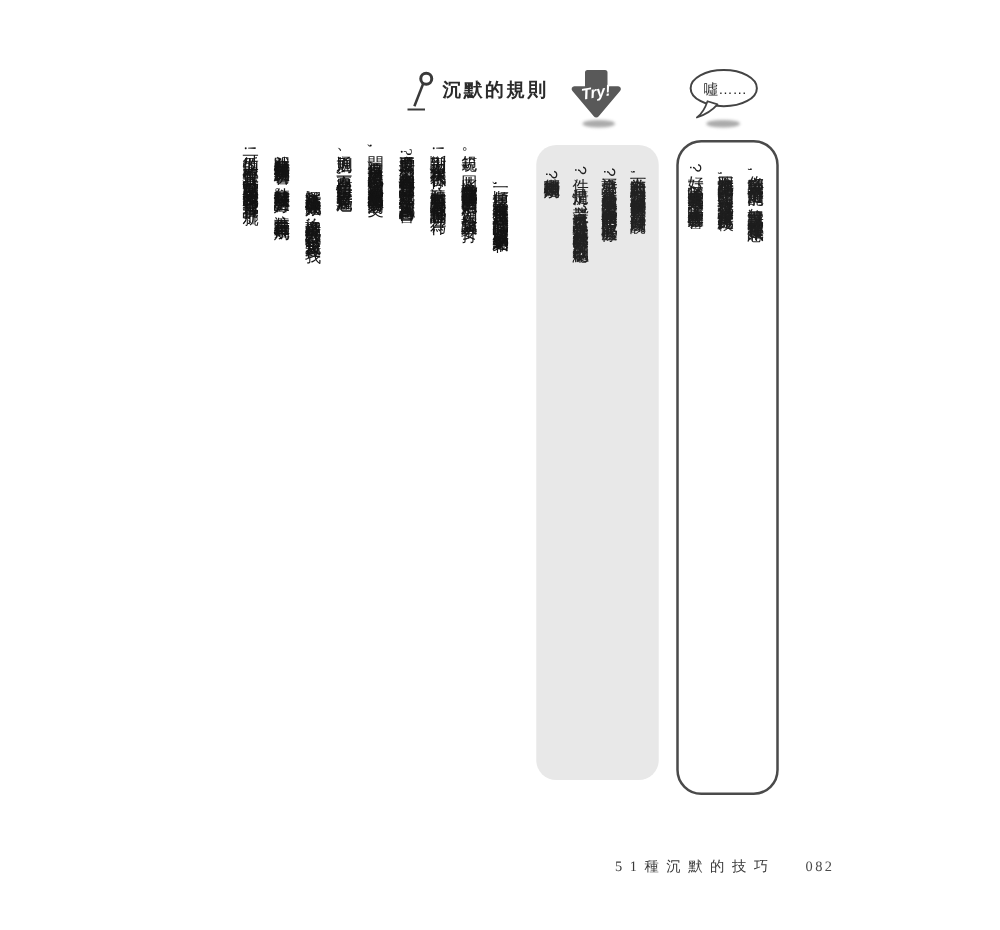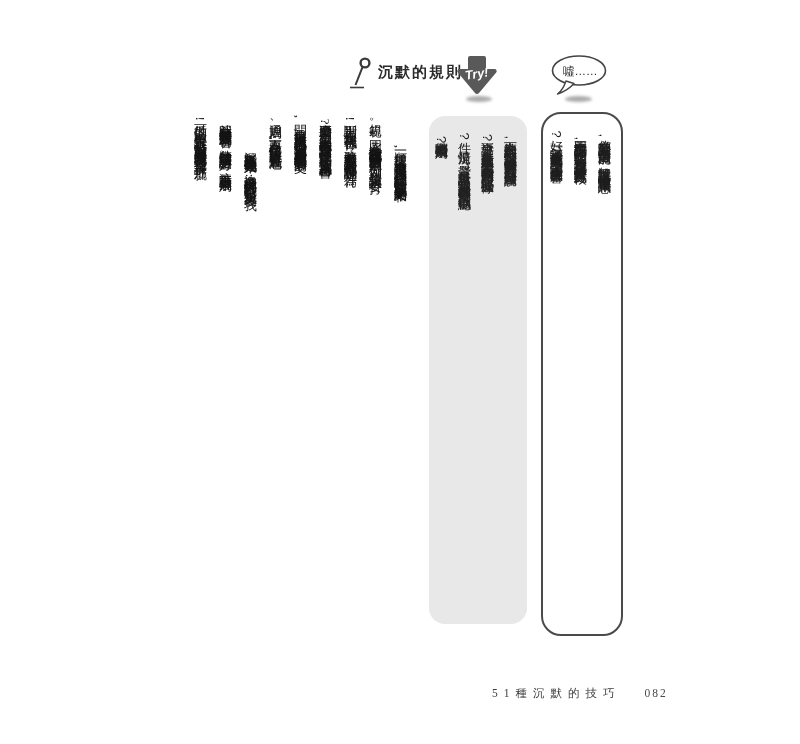--- a/index.html
+++ b/index.html
@@ -2,21 +2,21 @@
 <html><head>
 <meta charset="utf-8">
 <style>
   html,body{margin:0;padding:0;}
   body{
     width:800px;height:744px;position:relative;background:#ffffff;
     font-family:"Liberation Serif","DejaVu Serif",serif;
     color:#1c1c1c;overflow:hidden;
   }
   
-  .chapter-header{position:absolute;left:348px;top:56px;display:flex;align-items:flex-start;}
+  .chapter-header{position:absolute;left:324px;top:56px;display:flex;align-items:flex-start;}
   .pin-svg{width:28px;height:38px;display:block;}
   .chapter-title{
     position:absolute;left:30px;top:7px;white-space:nowrap;
     font-family:"Liberation Sans","DejaVu Sans",sans-serif;
     font-size:15px;font-weight:700;letter-spacing:2px;color:#2b2b2b;
   }
   
   .try-arrow{position:absolute;left:455px;top:54px;width:44px;height:42px;}
   .shadow-ellipse{
     position:absolute;background:#8f8f8f;border-radius:50%;

